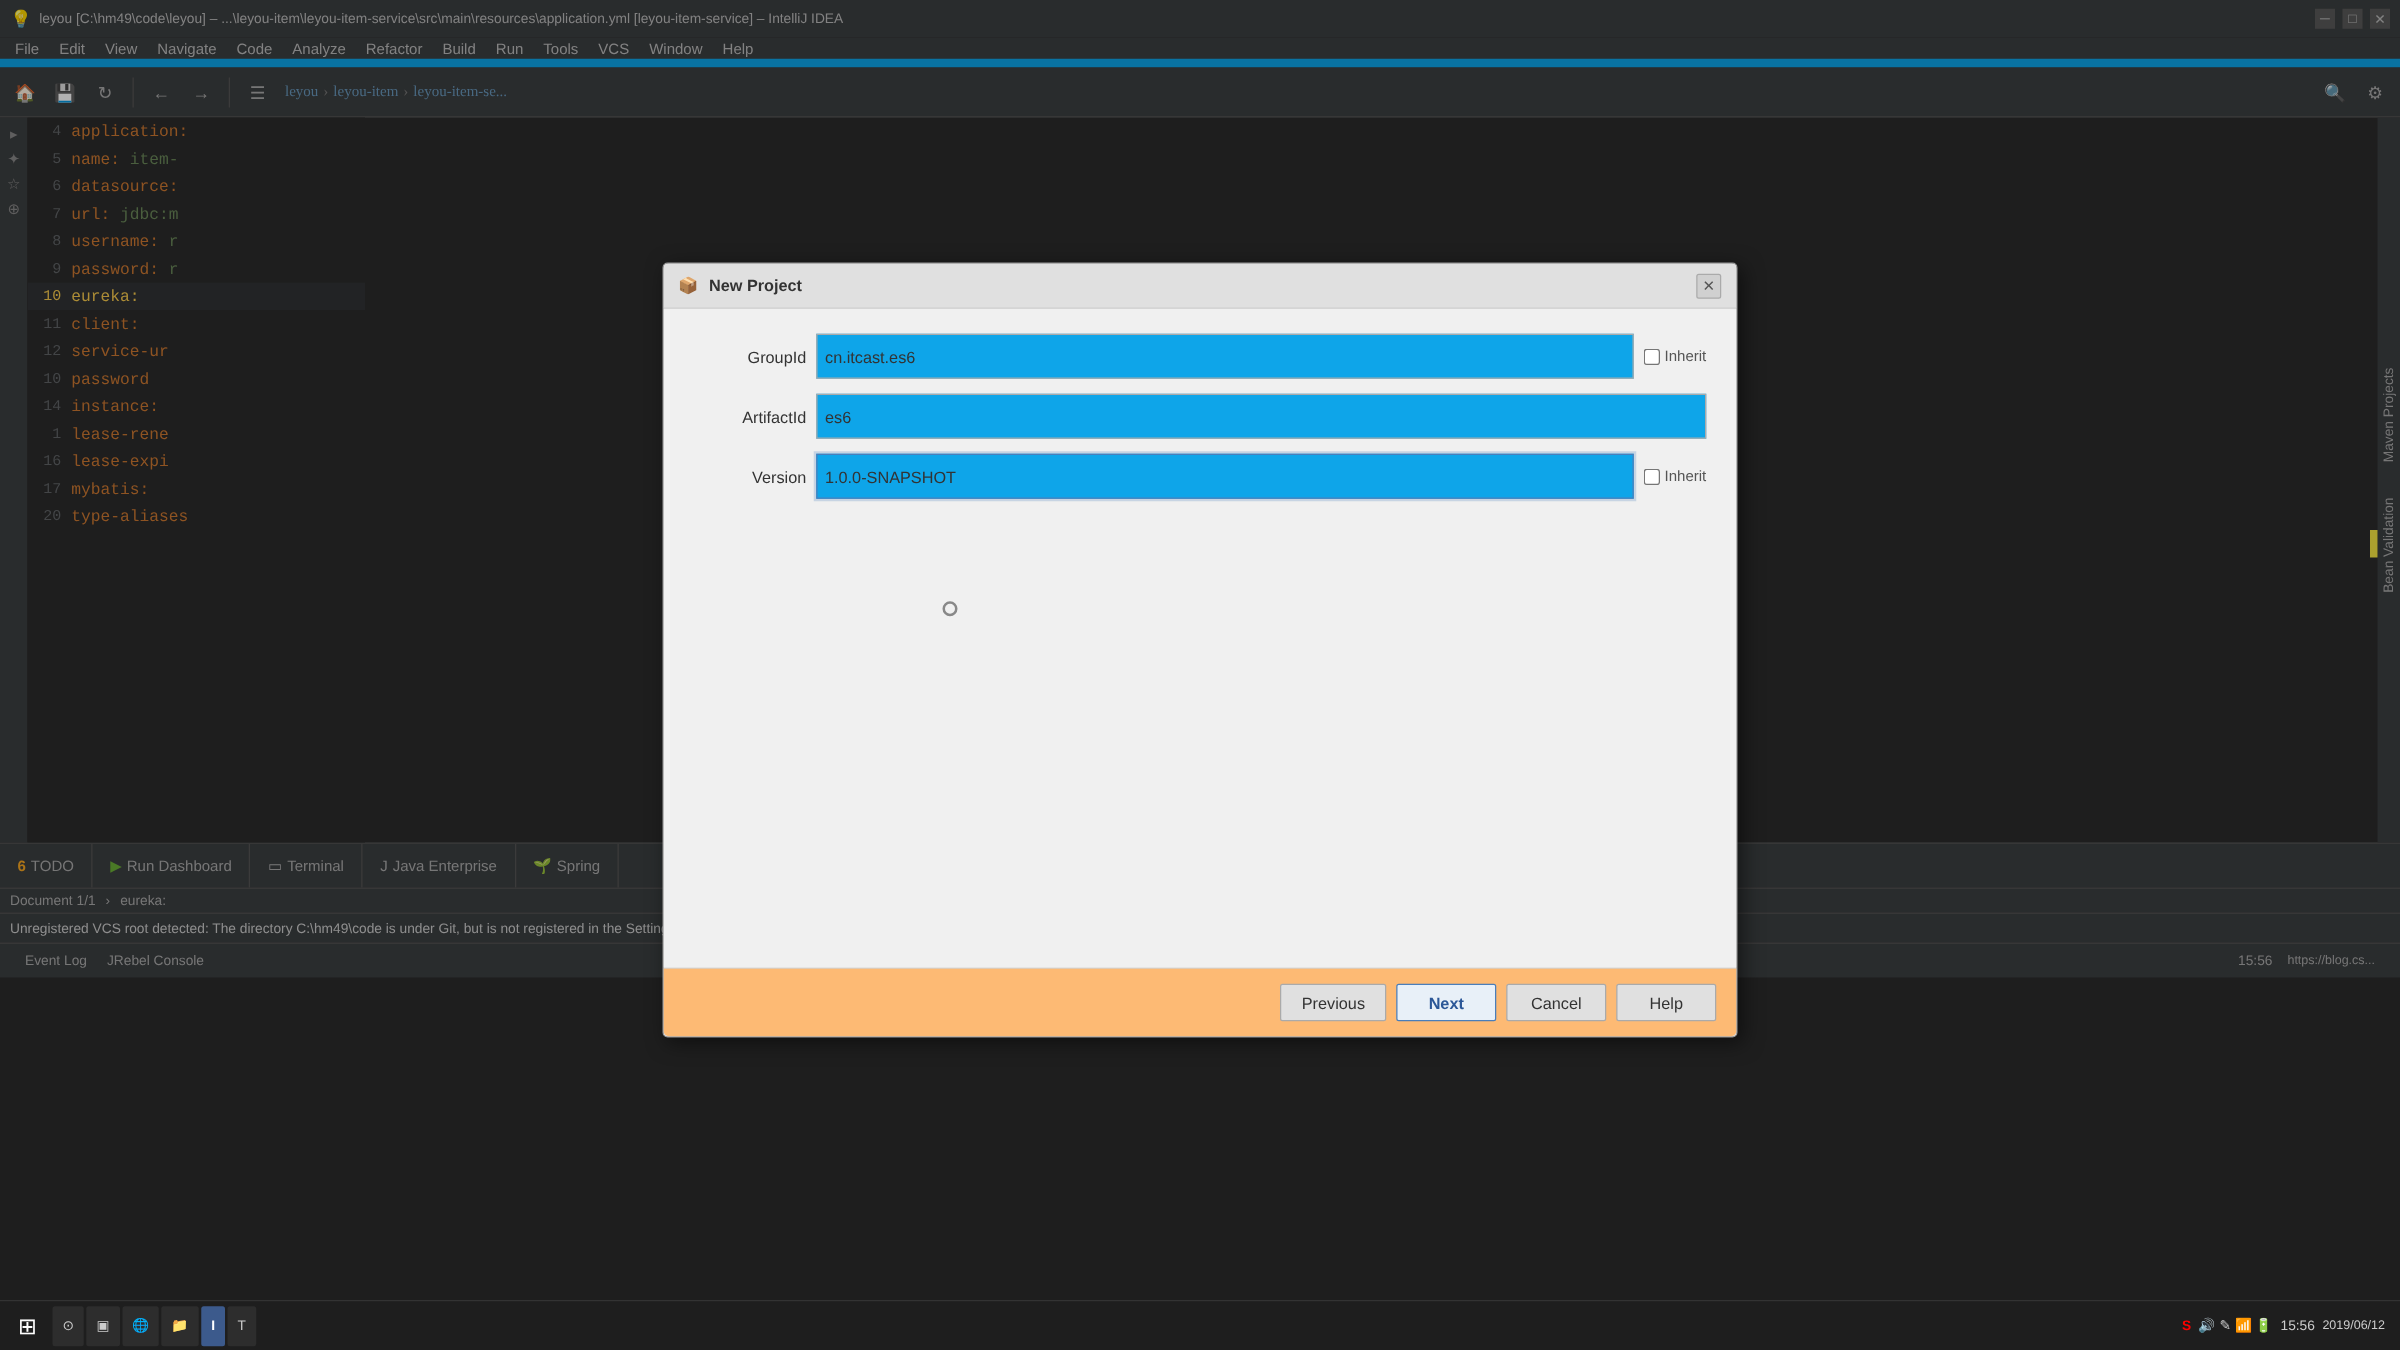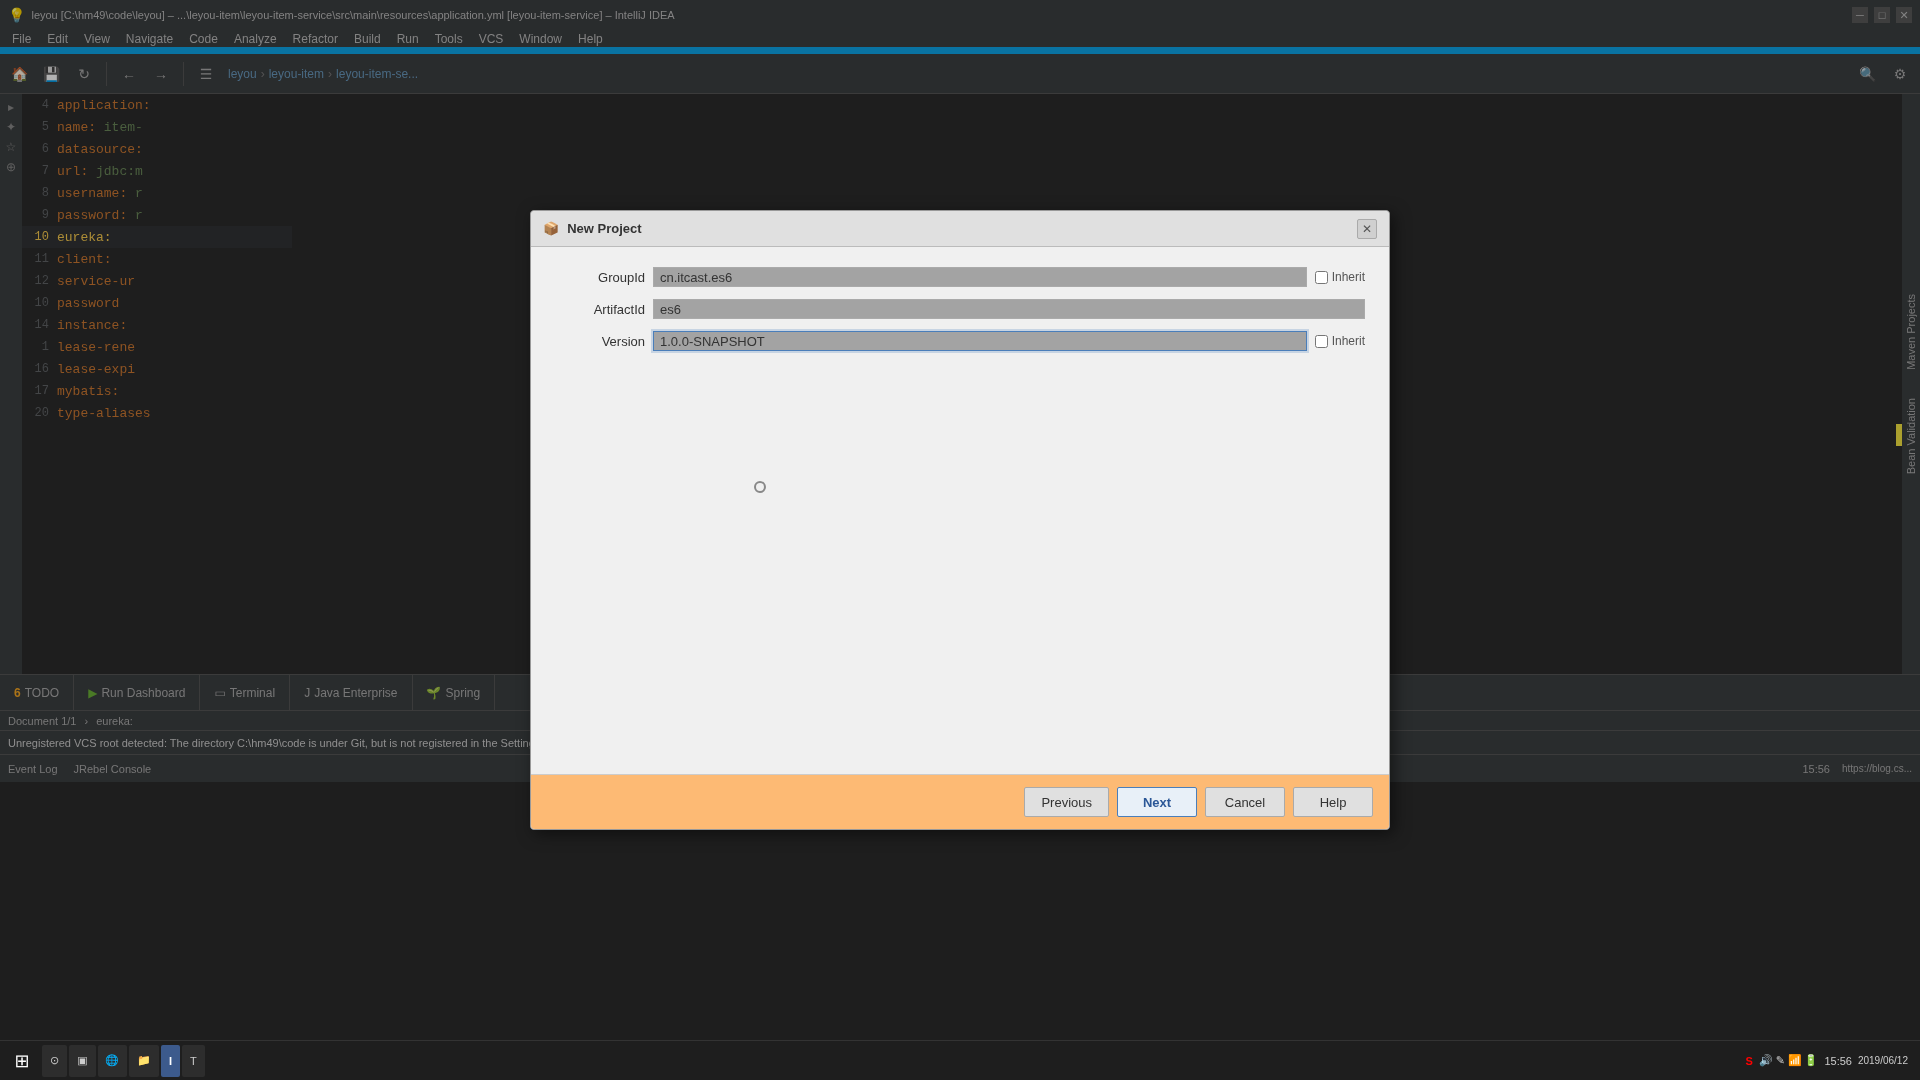--- a/index.html
+++ b/index.html
@@ -70,20 +70,21 @@
       display: flex; align-items: center; justify-content: center;
       font-size: 14px;
     }
     .breadcrumb {
       display: flex;
       align-items: flex-end;
       color: #6897bb;
       font-size: 12px;
       gap: 4px;
       margin-left: 4px;
+      font-family: Liberation Serif, serif;
     }
     .breadcrumb-sep { color: #777; }
 
     
     .code-panel {
       width: 270px;
       background: #2b2b2b;
       overflow: hidden;
       position: relative;
     }
@@ -126,21 +127,21 @@
       align-items: center;
       gap: 4px;
     }
 
     
     .status-bar {
       height: 28px;
       background: #3c3f41;
       display: flex;
       align-items: center;
-      padding: 0 8px;
+      padding: 0 20px;
       color: #aaa;
       font-size: 11px;
       gap: 32px;
       border-top: 1px solid #555;
     }
     .status-left { display: flex; align-items: center; gap: 16px; }
     .status-right { margin-left: auto; display: flex; align-items: center; gap: 12px; }
 
     
     .taskbar {
@@ -248,23 +249,23 @@
     }
     .form-label {
       width: 90px;
       text-align: right;
       color: #333;
       font-size: 13px;
       flex-shrink: 0;
     }
     .form-input {
       flex: 1;
-      height: 20px;
+      height: 36px;
       border: 1px solid #aaa;
-      background: #a3a3a3;
+      background: #0ea5e9;
       padding: 0 6px;
       font-size: 13px;
       color: #333;
       outline: none;
     }
     .form-input.focused {
       border-color: #4a7eba;
       box-shadow: 0 0 0 2px rgba(74,126,186,0.25);
     }
     .inherit-check {

